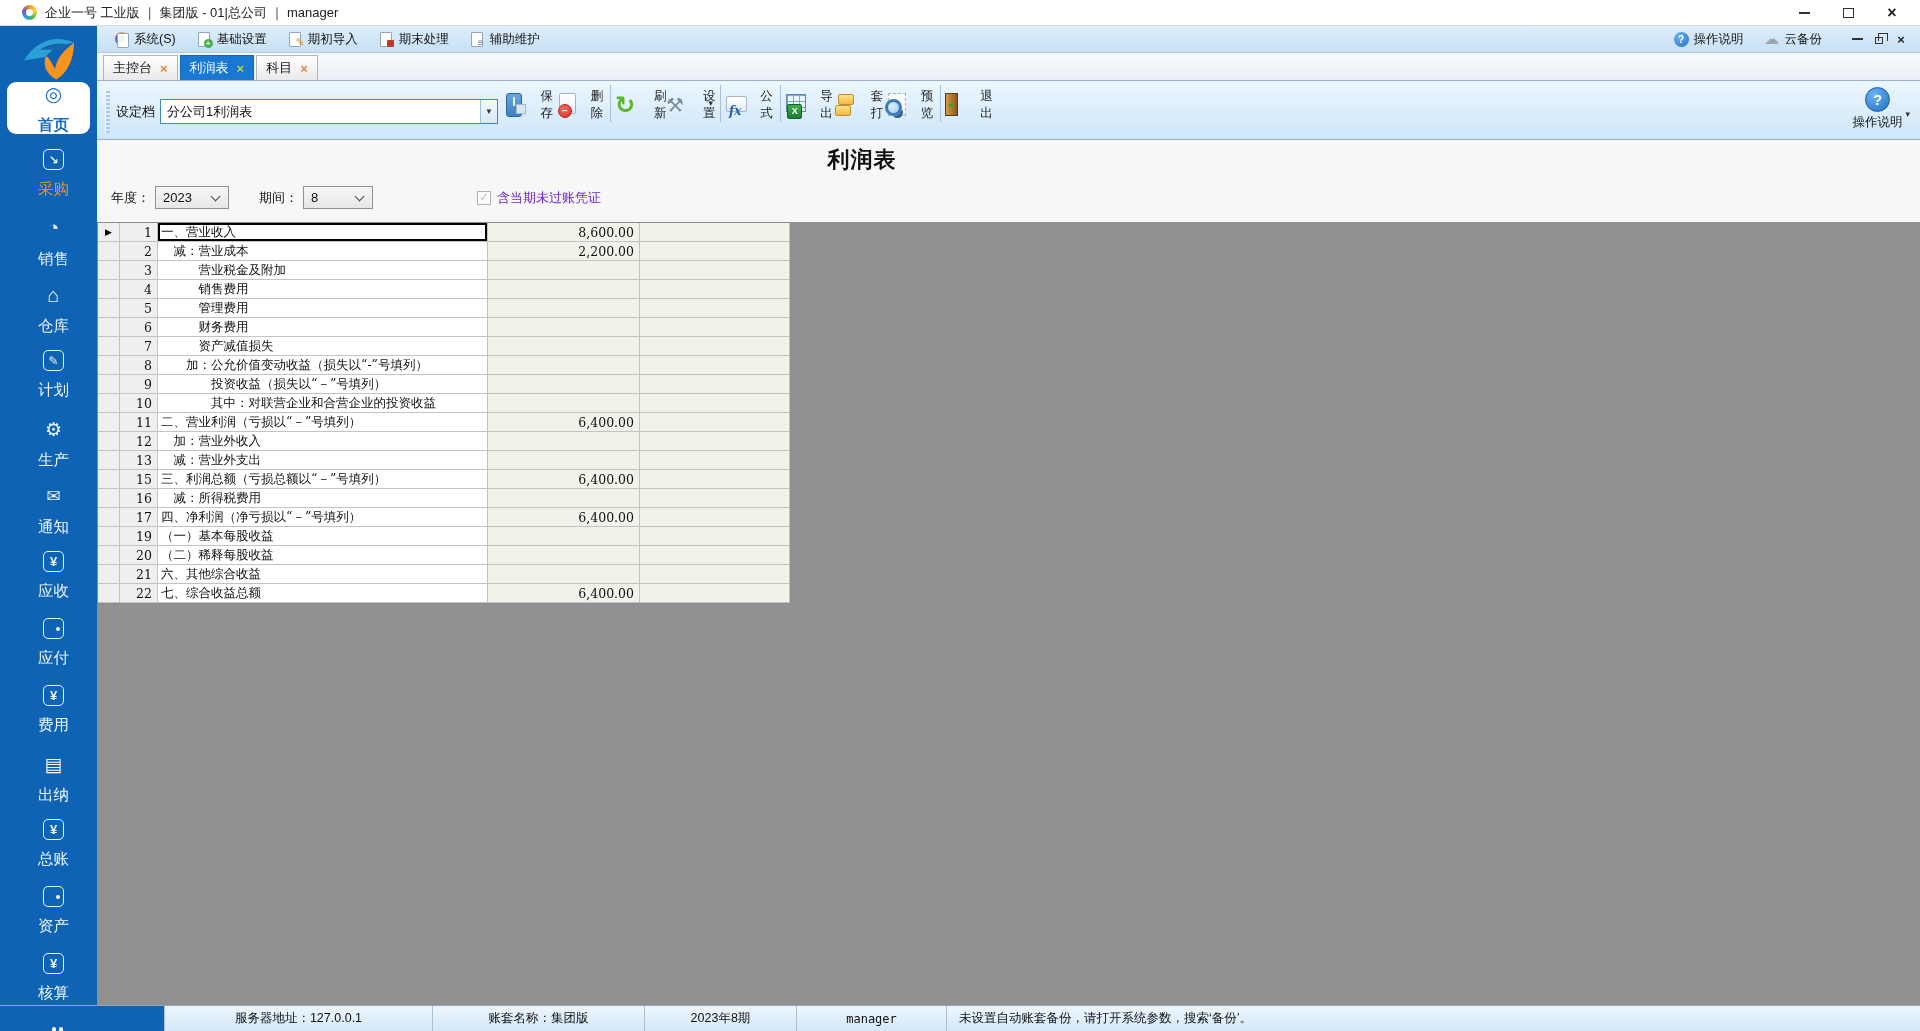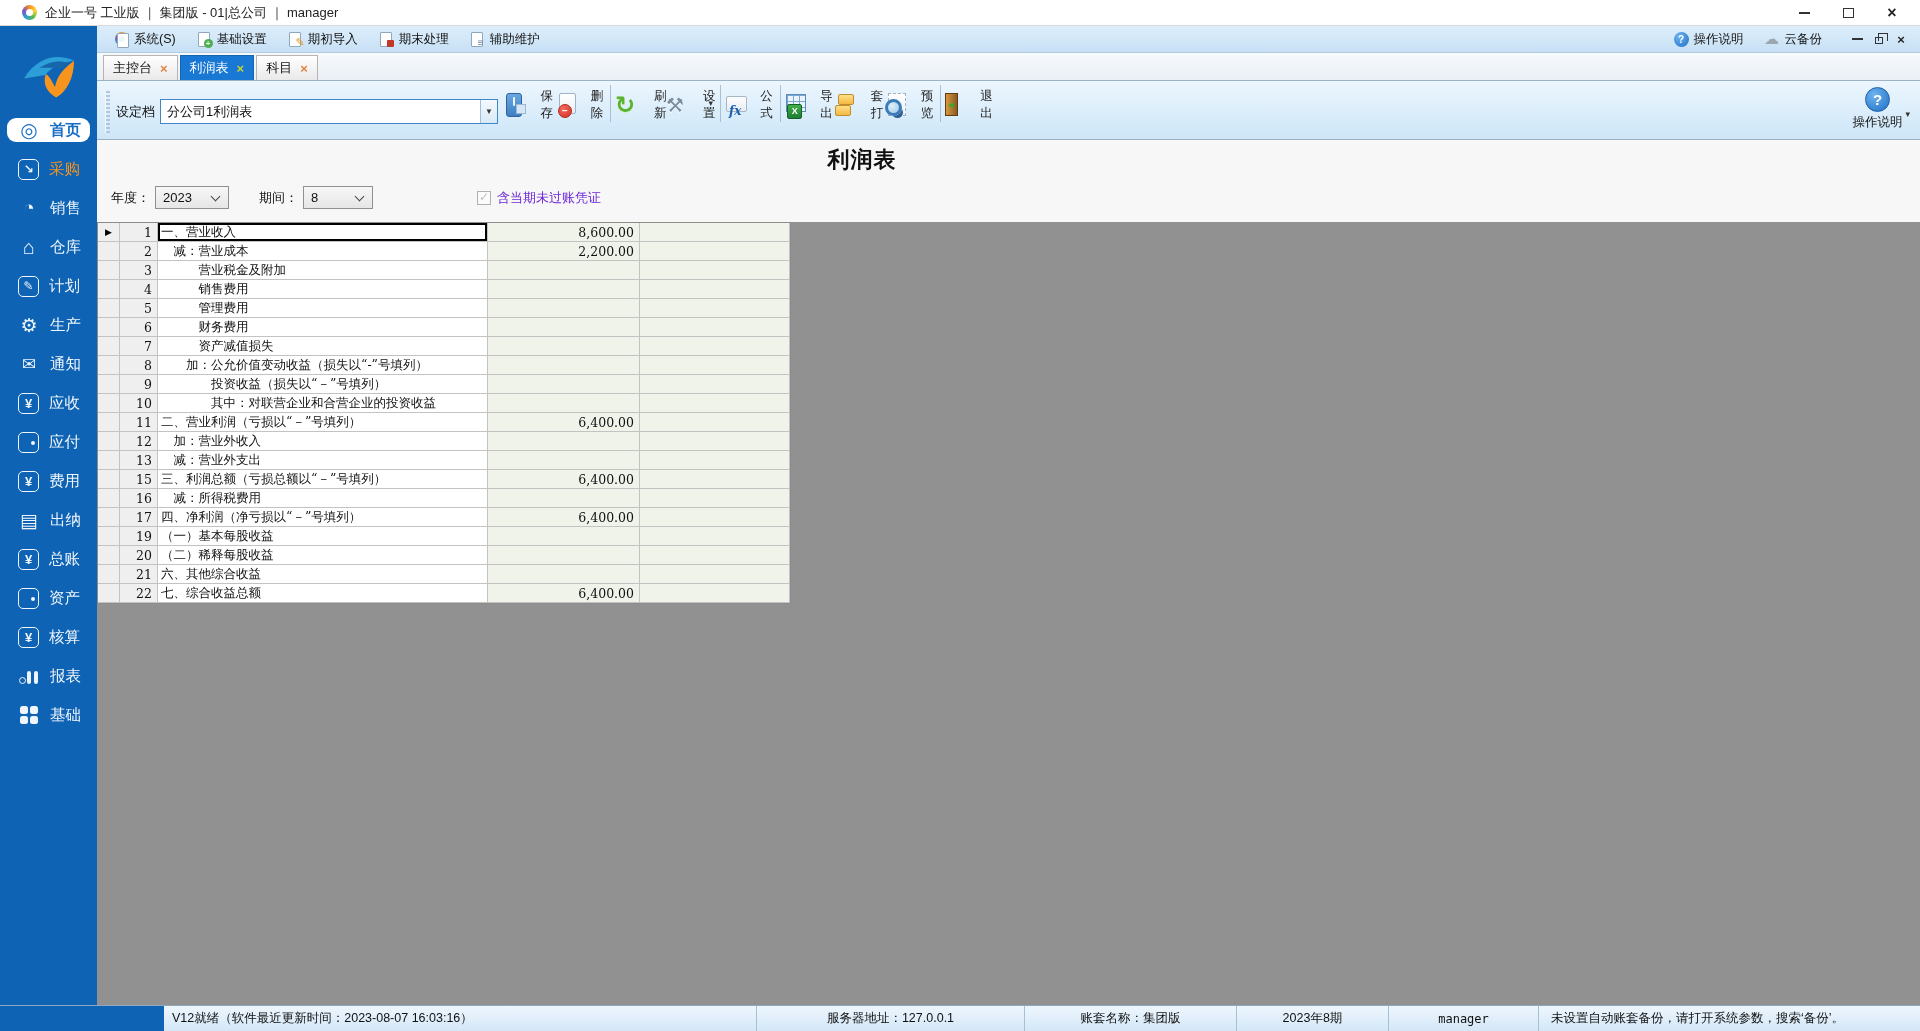--- a/index.html
+++ b/index.html
@@ -17,21 +17,21 @@
   .glyph-min { width:11px; height:2px; background:#333; }
   .glyph-max { width:11px; height:10px; border:1.5px solid #333; }
   .glyph-close { font-size:16px; color:#222; line-height:16px; font-weight:bold; }
 
   
   .main { flex:1; display:flex; min-height:0; }
 
   
   .sidebar { width:97px; background:#0f63b5; display:flex; flex-direction:column; padding-top:6px; flex:0 0 auto; }
   .side-logo { height:86px; display:flex; align-items:center; justify-content:center; }
-  .nav-item { height:24px; margin:0 7px 15px 7px; display:flex; align-items:center; gap:9px; padding-left:10px; border-radius:9px; color:#eef5fc; font-size:15.5px; cursor:default; }
+  .nav-item { height:52px; margin:0 7px 15px 7px; display:flex; align-items:center; gap:9px; padding-left:10px; border-radius:9px; color:#eef5fc; font-size:15.5px; cursor:default;flex-direction:column; }
   .nav-item.active { background:#fff; color:#1a6ec5; font-weight:bold; }
   .nav-item.accent .nav-label { color:#f7941d;text-align:right; }
   .sicon { width:24px; height:24px; display:flex; align-items:center; justify-content:center; color:currentColor; position:relative; flex:0 0 auto; }
   .sicon.boxed, .purchase-icon, .plan-icon, .receivable-icon, .payable-icon, .expense-icon, .ledger-icon, .asset-icon, .accounting-icon
     { width:21px; height:21px; border:1.6px solid currentColor; border-radius:5px; margin:0 1px; }
   .compass-icon::before { content:"◎"; font-size:20px; }
   .purchase-icon::before { content:"↘"; font-size:12px; font-weight:bold; }
   .sales-icon::before { content:"◔"; font-size:19px; }
   .warehouse-icon::before { content:"⌂"; font-size:20px; }
   .plan-icon::before { content:"✎"; font-size:12px; }
@@ -587,21 +587,20 @@
               </div>
             </div>
         </div>
       </div>
 
     </div>
   </div>
 
   <div class="statusbar">
     <div class="sseg s-blue"></div>
-    <div class="sseg s1">V12就绪（软件最近更新时间：2023-08-07 16:03:16）</div>
     <div class="sseg s2">服务器地址：127.0.0.1</div>
     <div class="sseg s3">账套名称：集团版</div>
     <div class="sseg s4">2023年8期</div>
     <div class="sseg s5">manager</div>
     <div class="sseg s6">未设置自动账套备份，请打开系统参数，搜索‘备份’。</div>
   </div>
 
 </div>
 
 </body></html>

